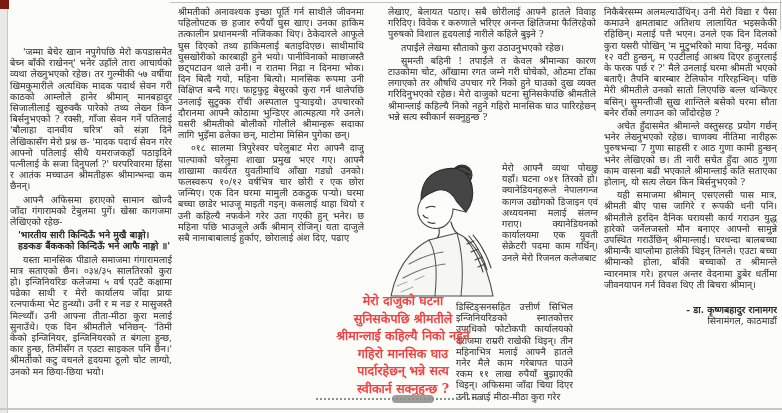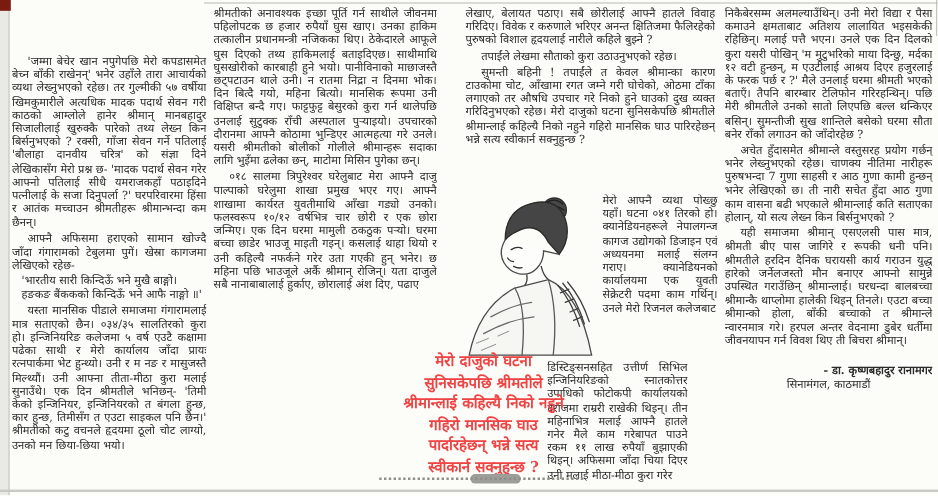--- a/index.html
+++ b/index.html
@@ -21,29 +21,29 @@
   }
   .headline .bullet{color:#8a8a8a;font-size:13px;vertical-align:2px;margin-right:6px;}
   .col{
     position:absolute;overflow:hidden;
     font-size:9.3px;line-height:11.2px;text-align:justify;
     color:#2b2b2b;
   }
   .col p{margin:0 0 2px 0;}
   .col p.ind{text-indent:13px;}
   .pre{white-space:pre-line;}
-  .poem{margin:1px 0 2px 8px !important;text-align:left;}
+  .poem{margin:1px 0 2px 8px !important;text-align:left;font-weight:bold;}
   .col1{left:10px;top:46px;width:162px;height:362px;}
   .col2{left:178px;top:6px;width:186px;height:402px;}
   .col3top{left:388px;top:6px;width:208px;height:156px;}
   .col3sideA{left:502px;top:162px;width:96px;height:137px;}
   .col3sideB{left:456px;top:301px;width:117px;height:106px;}
   .col4{left:604px;top:6px;width:173px;height:402px;}
   .signature{display:block;text-align:right;font-weight:bold;margin-top:14px;}
-  .sig-loc{display:block;text-align:center;}
+  .sig-loc{display:block;text-align:right;}
   .illustration{position:absolute;left:379px;top:160px;width:120px;height:138px;}
   .pullquote{
     position:absolute;left:324px;top:292px;width:158px;
     font-weight:bold;font-size:12.5px;line-height:17.5px;
     text-align:center;color:#ef4444;
   }
   .dotted-rule{
     position:absolute;left:316px;top:398px;width:170px;height:0;
     border-top:2px dotted #8f8f8a;
   }

